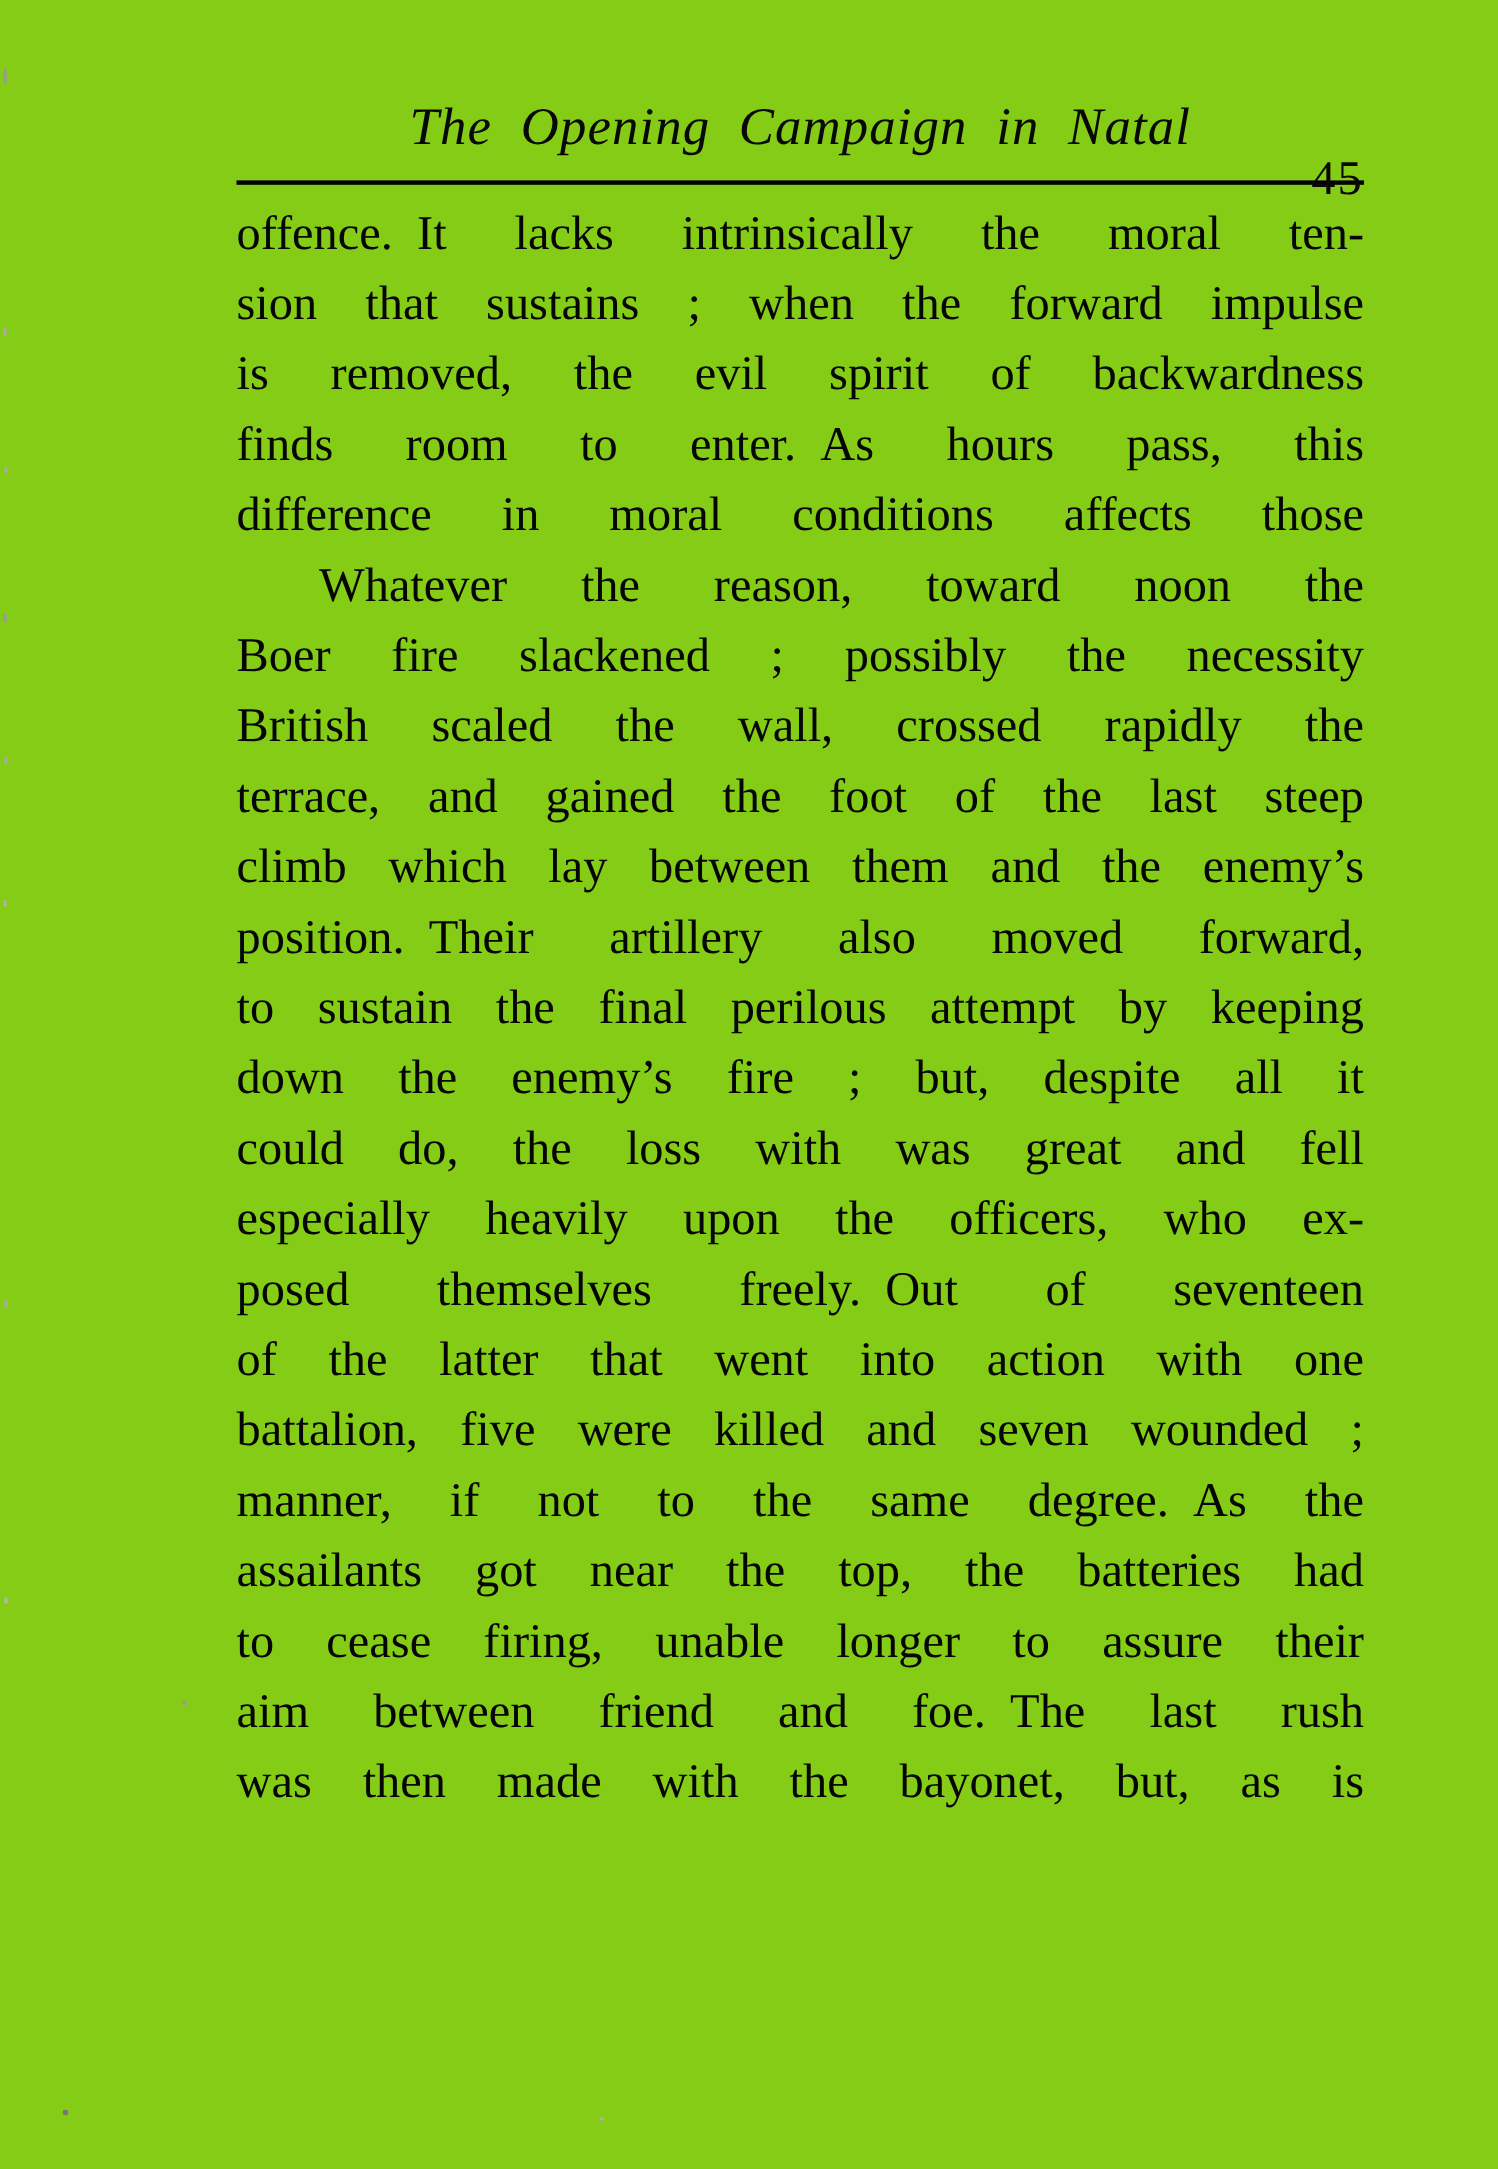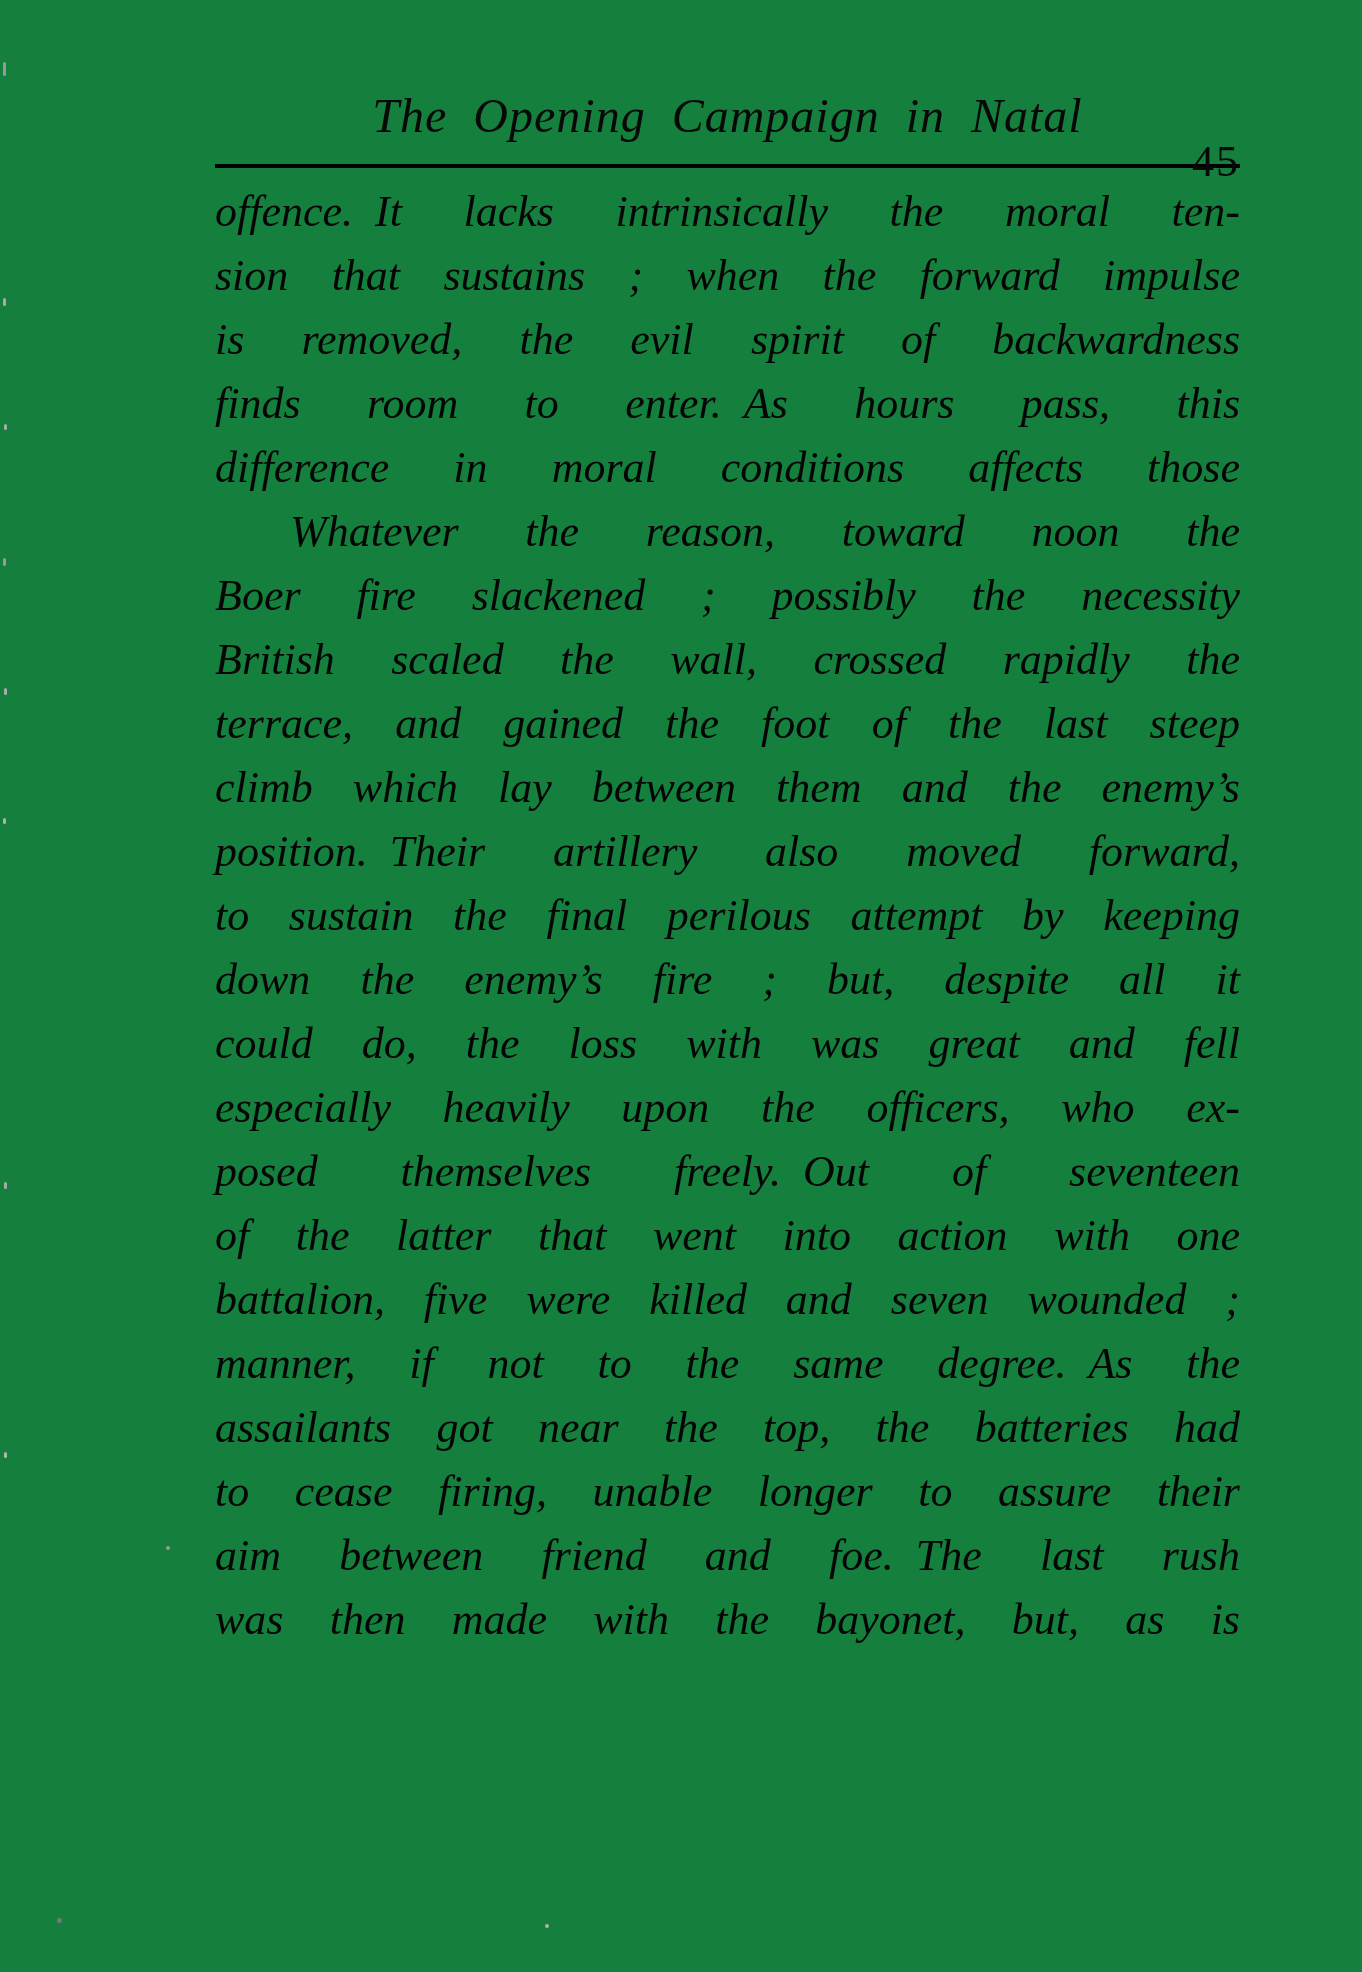--- a/index.html
+++ b/index.html
@@ -1,20 +1,20 @@
 <!DOCTYPE html>
 <html><head>
 <meta charset="utf-8">
 <style>
   html, body { margin: 0; padding: 0; background: #ffffff; }
   .page {
     position: relative;
     width: 1362px;
     height: 1972px;
-    background: #15803d;
+    background: #84cc16;
     color: #060606;
     font-family: "Liberation Serif", "DejaVu Serif", serif;
     overflow: hidden;
   }
   .running-head {
     position: relative;
     margin: 0 122px 0 215px;
     padding-top: 90px;
     text-align: center;
     font-style: italic;
@@ -43,21 +43,20 @@
   .body-text {
     margin: 12px 122px 0 215px;
     font-size: 44px;
     line-height: 64px;
     color: #050505;
   }
   .line {
     text-align: justify;
     text-align-last: justify;
     text-justify: inter-word;
-    font-style: italic;
   }
   .line.indent { padding-left: 75px; }
   .speck { position: absolute; border-radius: 2px; }
   .s1  { left: 3px;   top: 62px;   width: 3px; height: 14px; background: #999; }
   .s2  { left: 3px;   top: 298px;  width: 3px; height: 8px;  background: #aaa; }
   .s3  { left: 4px;   top: 424px;  width: 3px; height: 6px;  background: #aaa; }
   .s4  { left: 3px;   top: 558px;  width: 3px; height: 8px;  background: #9a9a9a; }
   .s5  { left: 4px;   top: 688px;  width: 3px; height: 7px;  background: #aaa; }
   .s6  { left: 3px;   top: 818px;  width: 3px; height: 6px;  background: #b0b0b0; }
   .s7  { left: 4px;   top: 1182px; width: 3px; height: 7px;  background: #aaa; }

